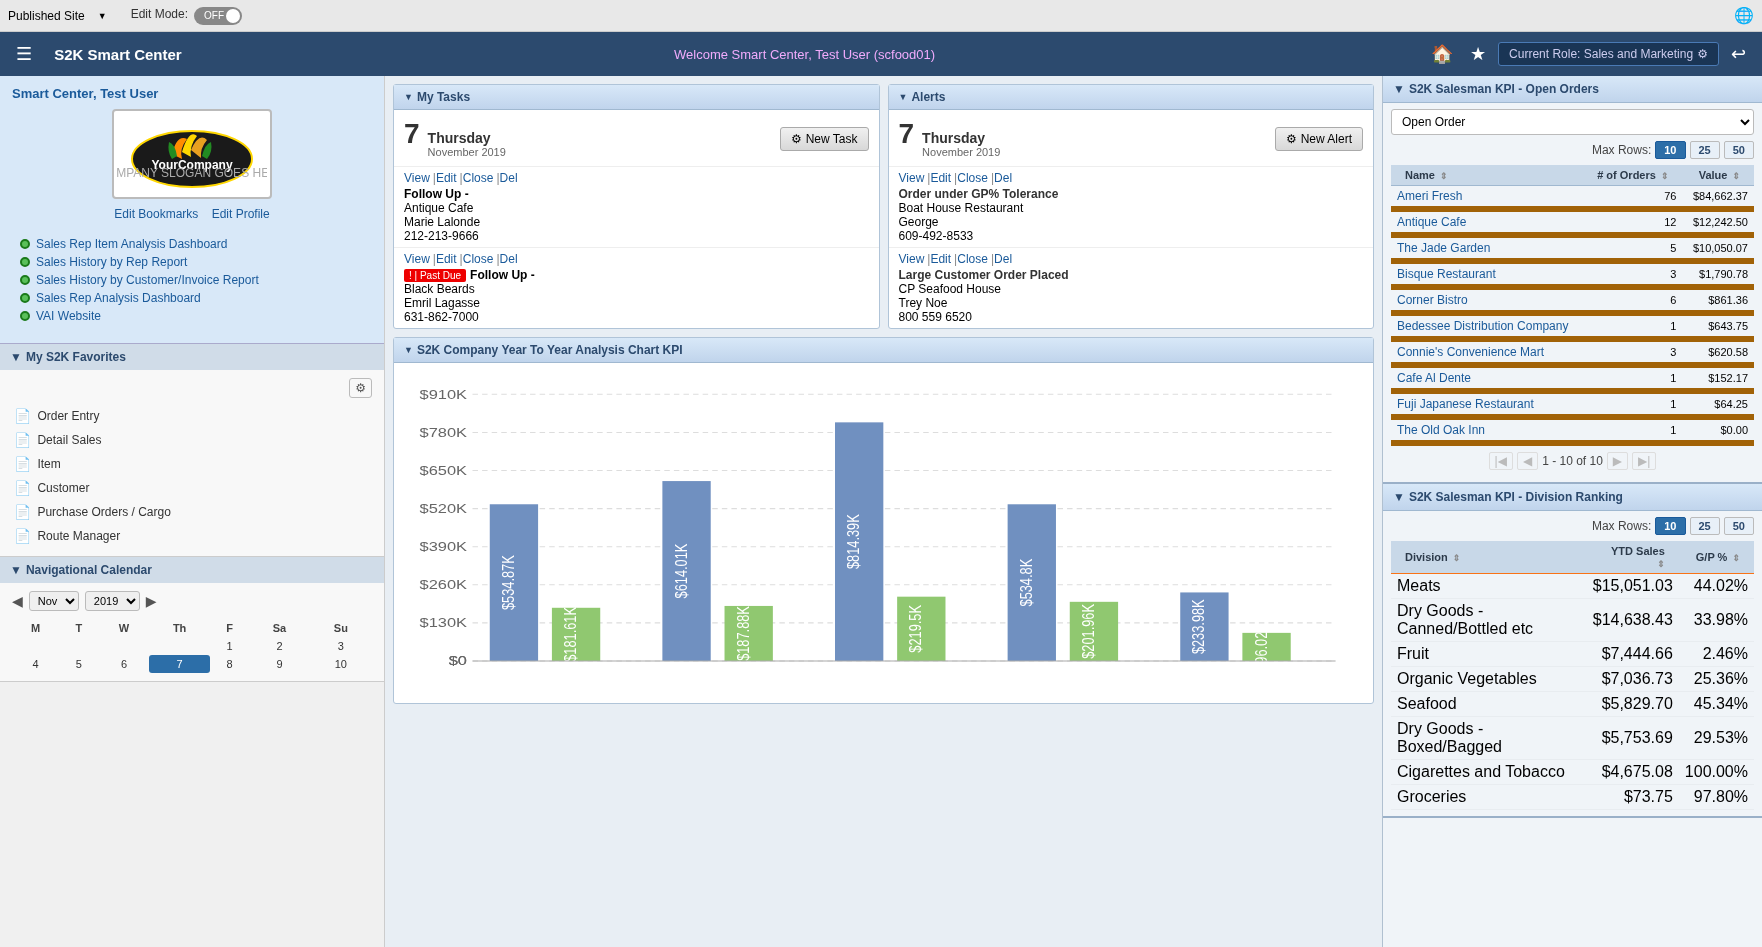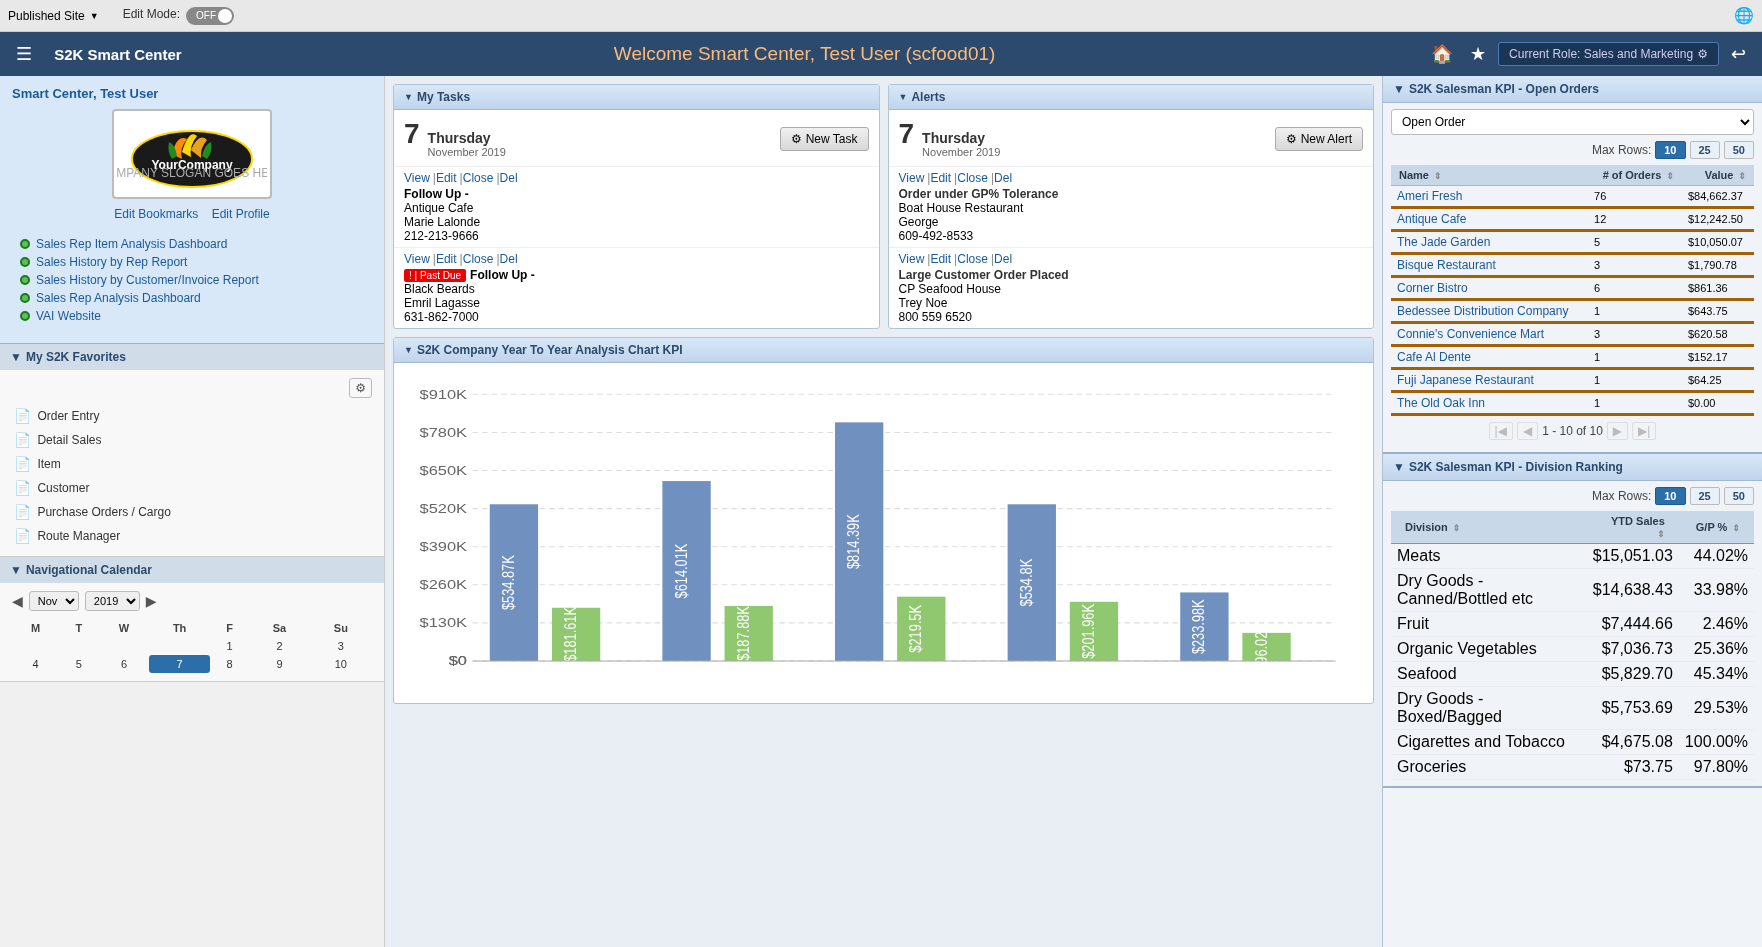--- a/index.html
+++ b/index.html
@@ -4,36 +4,36 @@
   <style>
     * { box-sizing: border-box; margin: 0; padding: 0; font-family: Arial, sans-serif; font-size: 12px; }
     body { background: #d0d0d0; overflow: hidden; }
 
     
     .top-bar {
       display: flex; align-items: center; height: 32px;
       background: #e8e8e8; border-bottom: 1px solid #ccc;
       padding: 0 8px; gap: 12px;
     }
-    .top-bar-dropdown { display: flex; align-items: center; gap: 5px; cursor: pointer; }
+    .top-bar-dropdown { display: flex; align-items: center; gap: 13px; cursor: pointer; }
     .top-bar-dropdown .arrow { font-size: 9px; }
     .edit-mode { display: flex; gap: 6px; margin-left: 12px; font-size: 12px; color: #333; }
     .toggle-switch { display: inline-flex; align-items: center; width: 48px; height: 18px; background: #888; border-radius: 10px; position: relative; cursor: pointer; }
     .toggle-switch .knob { position: absolute; right: 2px; width: 14px; height: 14px; background: #fff; border-radius: 50%; }
     .toggle-off-label { font-size: 10px; color: #fff; margin-left: 10px; }
     .top-bar-right { margin-left: auto; display: flex; align-items: center; gap: 4px; }
     .globe-icon { font-size: 16px; color: #555; }
 
     
     .nav-bar {
       display: flex; align-items: center; height: 44px;
       background: #2c4a6e; color: #fff; padding: 0 12px; gap: 10px;
     }
     .nav-title { font-size: 15px; font-weight: bold; margin-left: 8px; }
-    .nav-center { flex: 1; text-align: center; font-size: 19px; color: #fdba74; }
+    .nav-center { flex: 1; text-align: center; font-size: 13px; color: #f0abfc; }
     .nav-right { display: flex; align-items: center; gap: 8px; }
     .nav-icon-btn { background: none; border: none; color: #fff; font-size: 18px; cursor: pointer; padding: 4px; }
     .nav-role { background: #1a3555; border: 1px solid #4a7ab5; color: #cce; font-size: 11px; padding: 4px 10px; border-radius: 3px; display: flex; align-items: center; gap: 4px; }
 
     
     .main-layout {
       display: flex; height: calc(947px - 32px - 44px); overflow: hidden;
     }
 
     
@@ -144,24 +144,24 @@
     }
     .max-rows-row { display: flex; align-items: center; justify-content: flex-end; gap: 4px; margin-bottom: 6px; font-size: 11px; color: #444; }
     .max-rows-btn {
       padding: 2px 8px; border: 1px solid #bbb; border-radius: 2px;
       background: #e8f0f8; cursor: pointer; font-size: 11px; font-weight: bold; color: #2c4a6e;
     }
     .max-rows-btn.active { background: #2c6ea8; color: #fff; border-color: #1a5a9a; }
 
     .kpi-table { width: 100%; border-collapse: collapse; }
     .kpi-table thead tr { background: #c8d8e8; }
-    .kpi-table th { padding: 4px 8px; text-align: left; color: #2c3a4a; font-weight: bold; font-size: 11px; border-bottom: 1px solid #a0b8d0; }
+    .kpi-table th { padding: 4px 14px; text-align: left; color: #2c3a4a; font-weight: bold; font-size: 11px; border-bottom: 1px solid #a0b8d0; }
     .kpi-table th.right { text-align: right; }
-    .kpi-table td { padding: 3px 6px; font-size: 11px; border-bottom: 3px solid #a16207; }
-    .kpi-table td.right { }
+    .kpi-table td { padding: 3px 6px; font-size: 11px; border-bottom: 6px solid #a16207; }
+    .kpi-table td.right { text-align: right; }
     .kpi-table tbody tr:nth-child(even) { background: #f0f4f8; }
     .kpi-table a { color: #1a5a9a; text-decoration: none; }
     .sort-arrow { font-size: 9px; color: #888; margin-left: 2px; }
 
     .pagination-row { display: flex; align-items: center; justify-content: center; gap: 4px; padding: 6px; font-size: 11px; color: #444; }
     .page-btn { background: none; border: 1px solid #bbb; border-radius: 2px; padding: 1px 5px; cursor: pointer; font-size: 12px; color: #555; }
     .page-btn:disabled { color: #bbb; border-color: #ddd; cursor: default; }
 
     .division-table { width: 100%; border-collapse: collapse; }
     .division-table thead tr { background: #c8d8e8; }

